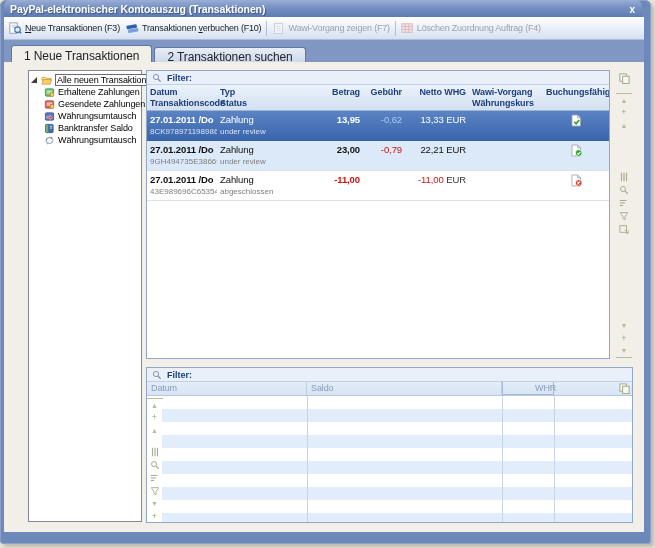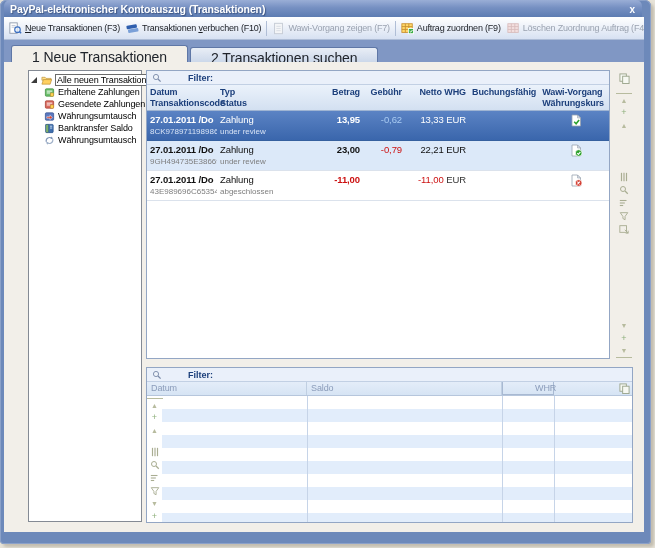--- a/index.html
+++ b/index.html
@@ -18,37 +18,37 @@
   
   .toolbar{height:23px;display:flex;align-items:center;background:linear-gradient(#ffffff,#e7edf7 60%,#d7e1f2);
            border-bottom:1px solid #aebdd6;padding:0 2px;white-space:nowrap;}
   .tbtn{display:flex;align-items:center;gap:3px;font-size:9px;letter-spacing:-.2px;color:#1b1e24;padding:2px 3px;border-radius:2px;}
   .tbtn.disabled{color:#9aa2b0;}
   .tbtn .key{text-decoration:underline;}
   .tsep{width:1px;height:15px;background:#b0bed6;margin:0 2px;flex:none;}
   .ticon{flex:none;display:inline-flex;}
   
   .tabband{height:22px;background:#8097c4;display:flex;align-items:flex-end;padding-left:7px;gap:2px;}
-  .tab{font-size:14px;letter-spacing:-.1px;color:#20242b;background:linear-gradient(#e9eef6,#ccd8ea);
-       border:1px solid #5f77a6;border-bottom:none;border-radius:3px 3px 0 0;padding:2px 20px 2px;height:15px;}
+  .tab{font-size:12px;letter-spacing:-.1px;color:#20242b;background:linear-gradient(#e9eef6,#ccd8ea);
+       border:1px solid #5f77a6;border-bottom:none;border-radius:3px 3px 0 0;padding:2px 12px 2px;height:15px;}
   .tab.active{background:#f2efe9;height:17px;padding-top:3px;}
   .tab .key{text-decoration:underline;}
   
   .content{position:relative;height:469px;background:#f2efe9;}
   
   .tree{position:absolute;left:24px;top:8px;width:114px;height:452px;background:#fff;border:1px solid #848a94;
         font-size:9px;letter-spacing:-.1px;color:#000;padding-top:3px;}
   .trow{display:flex;align-items:center;height:12px;gap:3px;padding-left:15px;white-space:nowrap;}
   .trow.root{padding-left:2px;}
   .expander{width:0;height:0;border-bottom:6px solid #3c3c3c;border-left:6px solid transparent;margin-right:1px;flex:none;}
   .rootlabel{border:1px solid #6b6b6b;padding:0 1px;background:#fff;}
   .tico{flex:none;display:inline-flex;}
   
   .filterrow{height:14px;background:#eaf0fa;border-bottom:1px solid #c2d0e4;display:flex;align-items:center;
-             padding:0 5px;gap:26px;font-size:9px;font-weight:bold;color:#1c3f7b;}
+             padding:0 5px;gap:5px;font-size:9px;font-weight:bold;color:#1c3f7b;}
   
   .mgrid{position:absolute;left:142px;top:8px;width:464px;height:289px;background:#fff;border:1px solid #93a6c4;overflow:hidden;}
   .mhead{height:26px;background:linear-gradient(#ebf2fb,#d3e0f1);border-bottom:1px solid #9fb4d2;display:flex;
          font-size:9px;font-weight:bold;color:#1c3f7b;letter-spacing:-.1px;}
   .hc{padding:2px 3px 0;line-height:11px;}
   .c1{width:70px;flex:none;} .c2{width:104px;flex:none;} .c3{width:42px;flex:none;}
   .c4{width:42px;flex:none;} .c5{width:64px;flex:none;} .c6{width:74px;flex:none;} .c7{flex:1;}
   .num{text-align:right;}
   .grow{display:flex;height:30px;border-bottom:1px solid #dbe2ec;font-size:9.5px;letter-spacing:-.1px;color:#111;}
   .grow .cell{padding:3px 3px 0;line-height:12px;overflow:hidden;white-space:nowrap;}
@@ -133,34 +133,20 @@
           <svg width="13" height="13" viewBox="0 0 15 15">
                 <rect x="3" y="1.5" width="9" height="12" fill="#f4f5f7" stroke="#c2c8d2"></rect>
                 <line x1="5" y1="5" x2="10" y2="5" stroke="#d6dbe2"></line>
                 <line x1="5" y1="7.5" x2="10" y2="7.5" stroke="#d6dbe2"></line>
                 <line x1="5" y1="10" x2="10" y2="10" stroke="#d6dbe2"></line>
               </svg>
         </span>
         <span><span>Wawi-Vorgang zeigen (F7)</span><span class="key"></span><span></span></span>
       </div>
       <div class="tsep"></div>
-      <div class="tbtn">
-        <span class="ticon">
-          <svg width="13" height="13" viewBox="0 0 15 15">
-                <rect x="1" y="2" width="12" height="10" fill="#ffd96b" stroke="#c98f2e"></rect>
-                <line x1="1" y1="5.3" x2="13" y2="5.3" stroke="#c98f2e"></line>
-                <line x1="1" y1="8.6" x2="13" y2="8.6" stroke="#c98f2e"></line>
-                <line x1="5" y1="2" x2="5" y2="12" stroke="#c98f2e"></line>
-                <line x1="9" y1="2" x2="9" y2="12" stroke="#c98f2e"></line>
-                <rect x="8.5" y="7.5" width="6" height="6" fill="#3fae49" stroke="#fff"></rect>
-                <path d="M10 10.5 l1.2 1.2 2-2.4" stroke="#fff" stroke-width="1.1" fill="none"></path>
-              </svg>
-        </span>
-        <span><span>Auftrag zuordnen (F9)</span><span class="key"></span><span></span></span>
-      </div>
       <div class="tbtn disabled">
         <span class="ticon">
           <svg width="13" height="13" viewBox="0 0 15 15">
                 <rect x="1" y="2" width="12" height="10" fill="#f3dfdf" stroke="#d8bcbc"></rect>
                 <line x1="1" y1="5.3" x2="13" y2="5.3" stroke="#d8bcbc"></line>
                 <line x1="1" y1="8.6" x2="13" y2="8.6" stroke="#d8bcbc"></line>
                 <line x1="5" y1="2" x2="5" y2="12" stroke="#d8bcbc"></line>
                 <line x1="9" y1="2" x2="9" y2="12" stroke="#d8bcbc"></line>
               </svg>
         </span>
@@ -267,26 +253,26 @@
               </div>
           <div class="hc c3 num">
                 <div>Betrag</div>
               </div>
           <div class="hc c4 num">
                 <div>Gebühr</div>
               </div>
           <div class="hc c5 num">
                 <div>Netto WHG</div>
               </div>
-          <div class="hc c7">
-                <div>Buchungsfähig</div>
-              </div>
           <div class="hc c6">
                 <div>Wawi-Vorgang</div>
                 <div>Währungskurs</div>
+              </div>
+          <div class="hc c7">
+                <div>Buchungsfähig</div>
               </div>
         </div>
 
         <div class="grow sel">
           <div class="cell c1">
                 <div class="b">27.01.2011 /Do</div>
                 <div class="l2">8CK9789711989861D</div>
               </div>
           <div class="cell c2">
                 <div>Zahlung</div>

